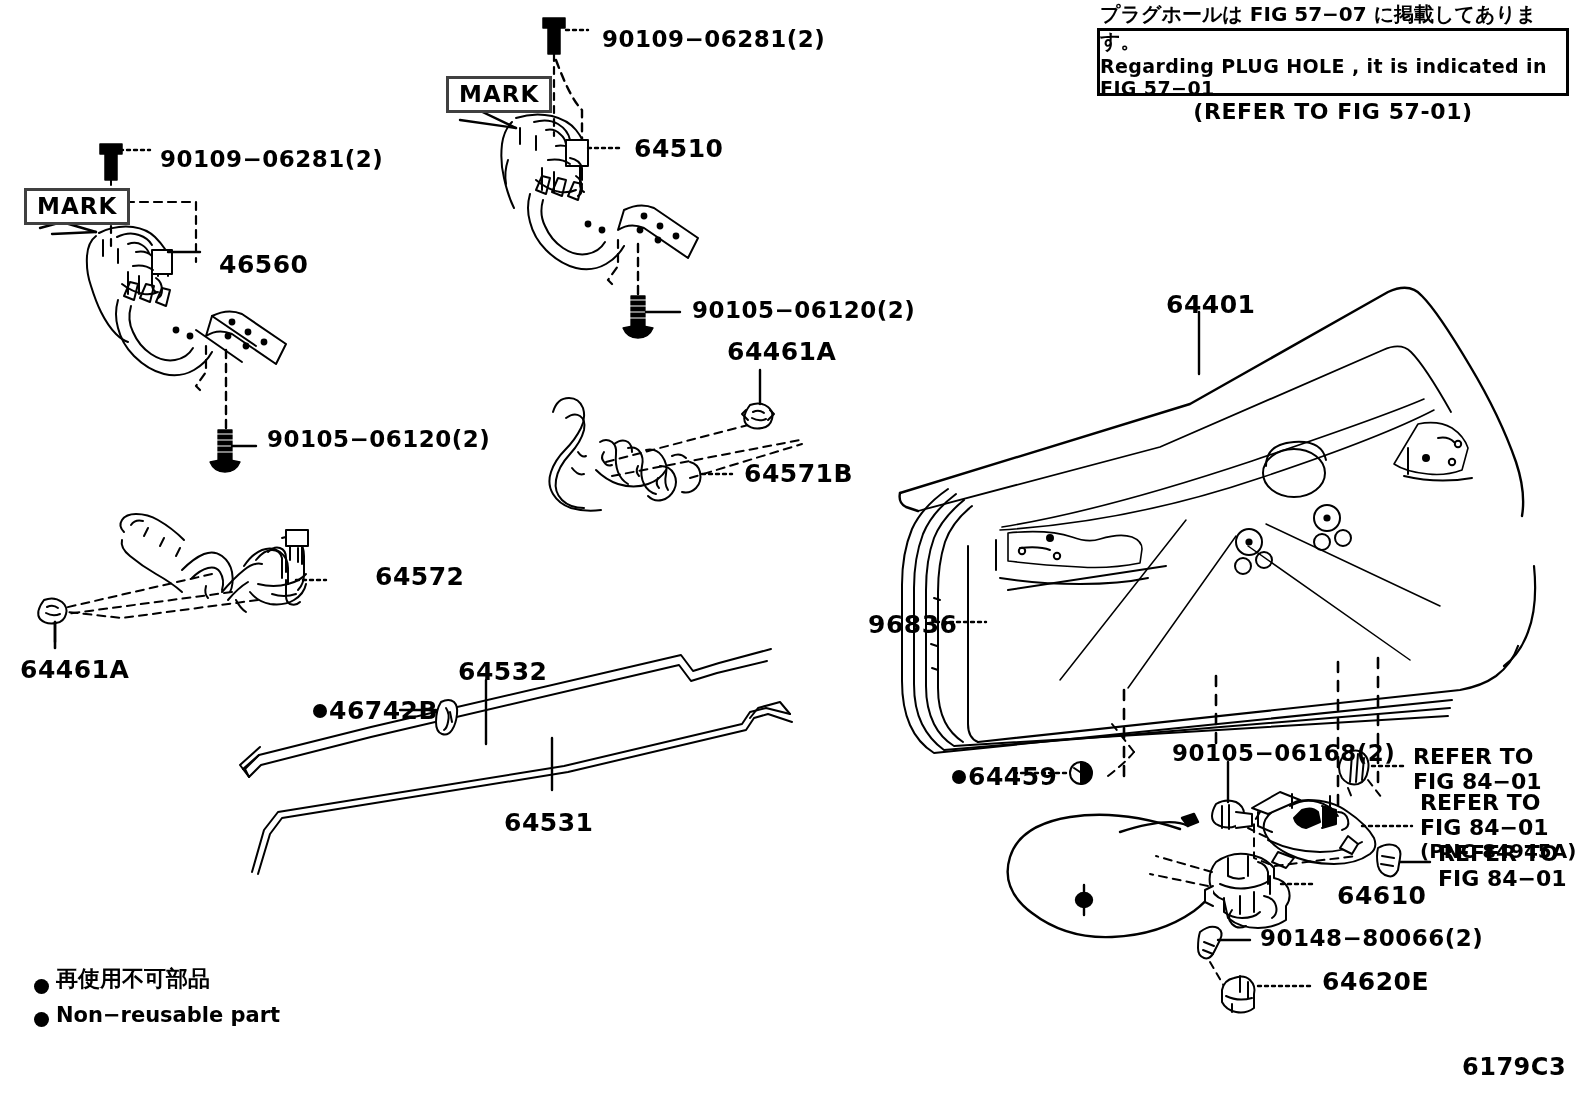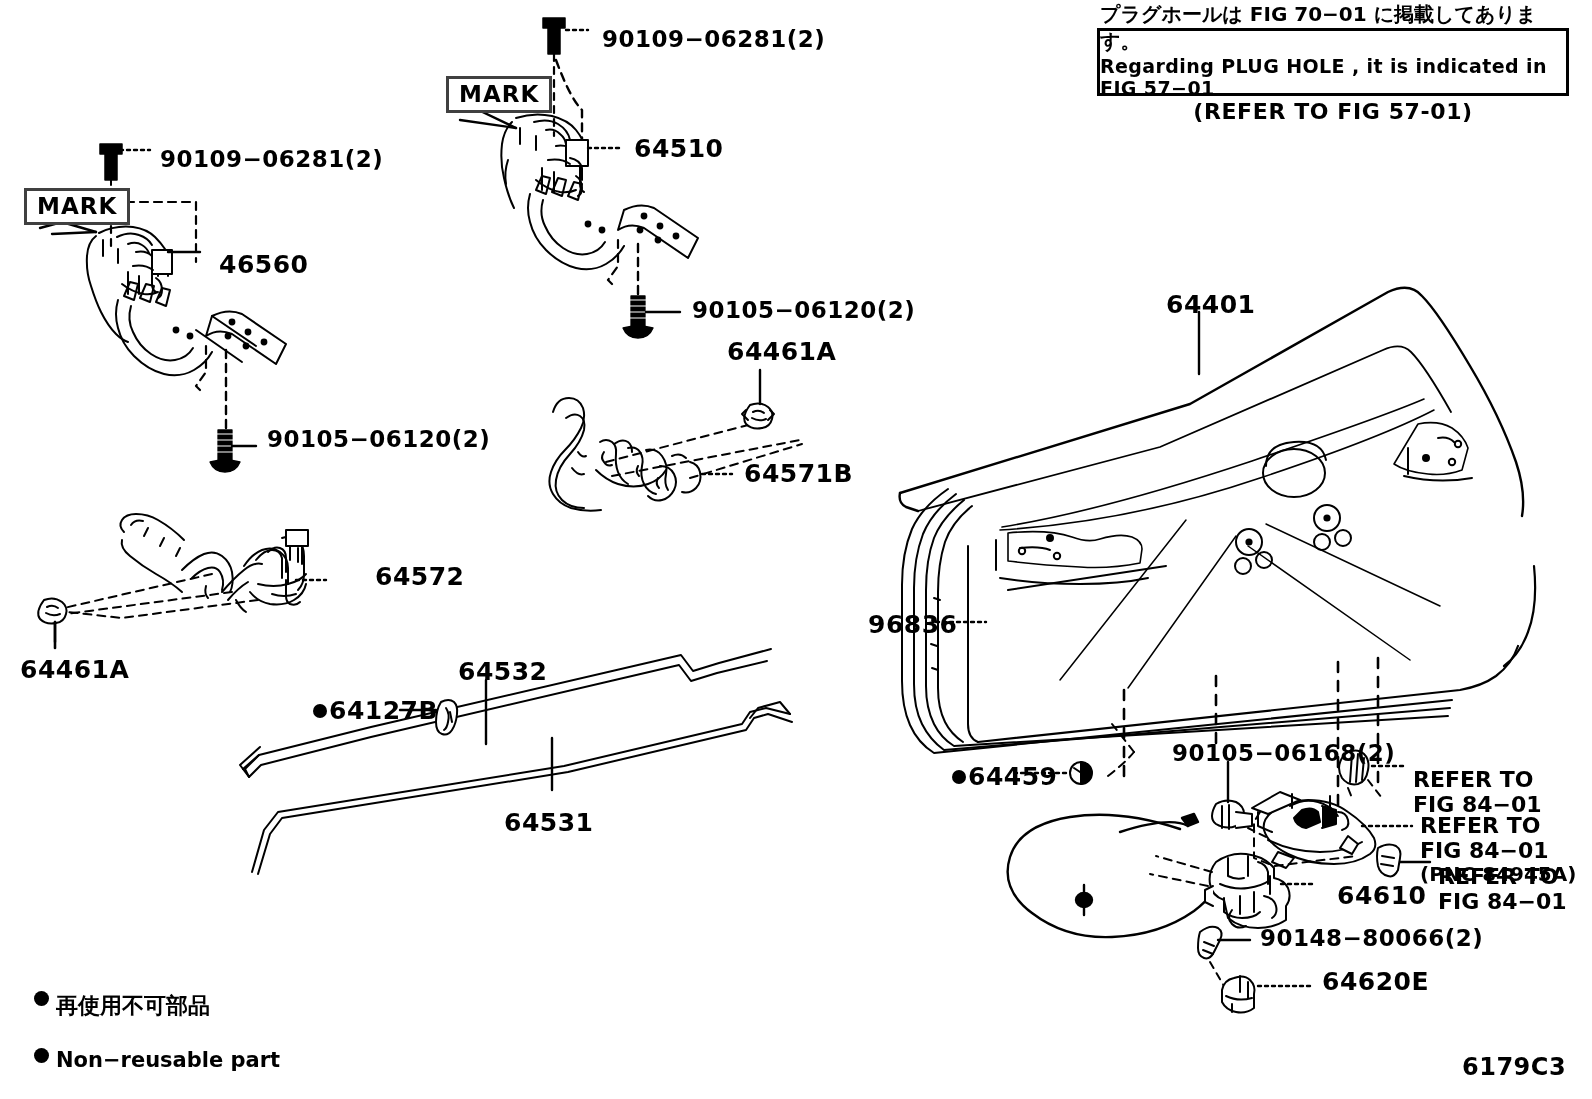--- a/index.html
+++ b/index.html
@@ -8,33 +8,33 @@
   #stage{position:absolute;inset:0;}
   svg.art{position:absolute;left:0;top:0;width:1592px;height:1099px;}
   .lbl{position:absolute;font-weight:bold;white-space:nowrap;letter-spacing:.5px;
        font-family:"DejaVu Sans","Liberation Sans",sans-serif;}
   .pn{font-size:25px;}
   .pn-sm{font-size:23px;}
   .mark-box{position:absolute;border:3px solid #404040;padding:2px 10px 3px 10px;
             font-weight:bold;font-size:23px;background:#fff;letter-spacing:1px;
             font-family:"DejaVu Sans","Liberation Sans",sans-serif;}
   .refer{position:absolute;font-weight:bold;font-size:22px;line-height:1.12;
-         font-family:"DejaVu Sans","Liberation Sans",sans-serif;white-space:nowrap;margin-top:23px;}
+         font-family:"DejaVu Sans","Liberation Sans",sans-serif;white-space:nowrap;}
   .refer .sub{font-size:20px;}
   #note-box{position:absolute;left:1097px;top:28px;width:472px;height:68px;
             border:3px solid #000;background:#fff;box-sizing:border-box;
             display:flex;flex-direction:column;align-items:center;justify-content:center;}
   #note-box .n1{font-weight:bold;font-size:20px;letter-spacing:0px;
                 font-family:"DejaVu Sans","Liberation Sans",sans-serif;}
   #note-box .n2{font-weight:bold;font-size:19px;letter-spacing:.4px;
                 font-family:"DejaVu Sans","Liberation Sans",sans-serif;}
   #note-box .n3{font-weight:bold;font-size:22px;letter-spacing:.6px;
                 font-family:"DejaVu Sans","Liberation Sans",sans-serif;}
   #legend{position:absolute;left:34px;top:964px;}
-  #legend div{display:flex;align-items:flex-start;margin-bottom:9px;margin-top:27px;}
+  #legend div{display:flex;align-items:flex-end;margin-bottom:9px;}
   #legend .dot{width:15px;height:15px;border-radius:50%;background:#000;
                display:inline-block;margin-right:7px;flex:none;}
   #legend .t1{font-weight:bold;font-size:22px;
               font-family:"DejaVu Sans","Liberation Sans",sans-serif;}
   #legend .t2{font-weight:bold;font-size:21px;
               font-family:"DejaVu Sans","Liberation Sans",sans-serif;}
   #figcode{position:absolute;left:1462px;top:1053px;font-weight:bold;font-size:24px;
            font-family:"DejaVu Sans","Liberation Sans",sans-serif;letter-spacing:.5px;}
   .bullet{display:inline-block;width:14px;height:14px;border-radius:50%;
           background:#000;margin-right:2px;vertical-align:1px;}
@@ -401,41 +401,41 @@
 
         <path d="M96 232 L62 222 L40 228" stroke-width="2.4" fill="none"></path>
         <path d="M96 232 L52 234" stroke-width="2.4" fill="none"></path>
         <path d="M516 128 L470 106 L452 110" stroke-width="2.4" fill="none"></path>
         <path d="M516 128 L460 120" stroke-width="2.4" fill="none"></path>
       </g>
     </g>
   </svg>
 
   <div id="note-box">
-    <div class="n1">プラグホールは FIG 70−01 に掲載してあります。</div>
+    <div class="n1">プラグホールは FIG 57−07 に掲載してあります。</div>
     <div class="n2">Regarding  PLUG  HOLE , it is indicated in FIG  57−01</div>
     <div class="n3">(REFER TO FIG 57-01)</div>
   </div>
 
   <div class="mark-box" style="left:24px;top:188px;">MARK</div>
   <div class="mark-box" style="left:446px;top:76px;">MARK</div>
 
   <div id="labels">
       <div class="lbl pn-sm" style="left: 602px; top: 26px;"><span>90109−06281(2)</span></div>
       <div class="lbl pn" style="left: 634px; top: 134px;"><span>64510</span></div>
       <div class="lbl pn-sm" style="left: 160px; top: 146px;"><span>90109−06281(2)</span></div>
       <div class="lbl pn" style="left: 219px; top: 250px;"><span>46560</span></div>
       <div class="lbl pn-sm" style="left: 692px; top: 297px;"><span>90105−06120(2)</span></div>
       <div class="lbl pn" style="left: 727px; top: 337px;"><span>64461A</span></div>
       <div class="lbl pn-sm" style="left: 267px; top: 426px;"><span>90105−06120(2)</span></div>
       <div class="lbl pn" style="left: 744px; top: 459px;"><span>64571B</span></div>
       <div class="lbl pn" style="left: 339px; top: 562px; margin-left: 36px;"><span>64572</span></div>
       <div class="lbl pn" style="left: 20px; top: 655px;"><span>64461A</span></div>
       <div class="lbl pn" style="left: 458px; top: 657px;"><span>64532</span></div>
-      <div class="lbl pn" style="left: 313px; top: 696px;"><span class="bullet"></span><span>64127B</span></div>
+      <div class="lbl pn" style="left: 313px; top: 696px;"><span class="bullet"></span><span>46742B</span></div>
       <div class="lbl pn" style="left: 504px; top: 808px;"><span>64531</span></div>
       <div class="lbl pn" style="left: 1166px; top: 290px;"><span>64401</span></div>
       <div class="lbl pn" style="left: 868px; top: 610px;"><span>96836</span></div>
       <div class="lbl pn" style="left: 952px; top: 762px;"><span class="bullet"></span><span>64459</span></div>
       <div class="lbl pn-sm" style="left: 1172px; top: 740px;"><span>90105−06168(2)</span></div>
       <div class="lbl pn" style="left: 1320px; top: 881px; margin-left: 17px;"><span>64610</span></div>
       <div class="lbl pn-sm" style="left: 1260px; top: 925px;"><span>90148−80066(2)</span></div>
       <div class="lbl pn" style="left: 1322px; top: 967px;"><span>64620E</span></div>
     </div>
 

